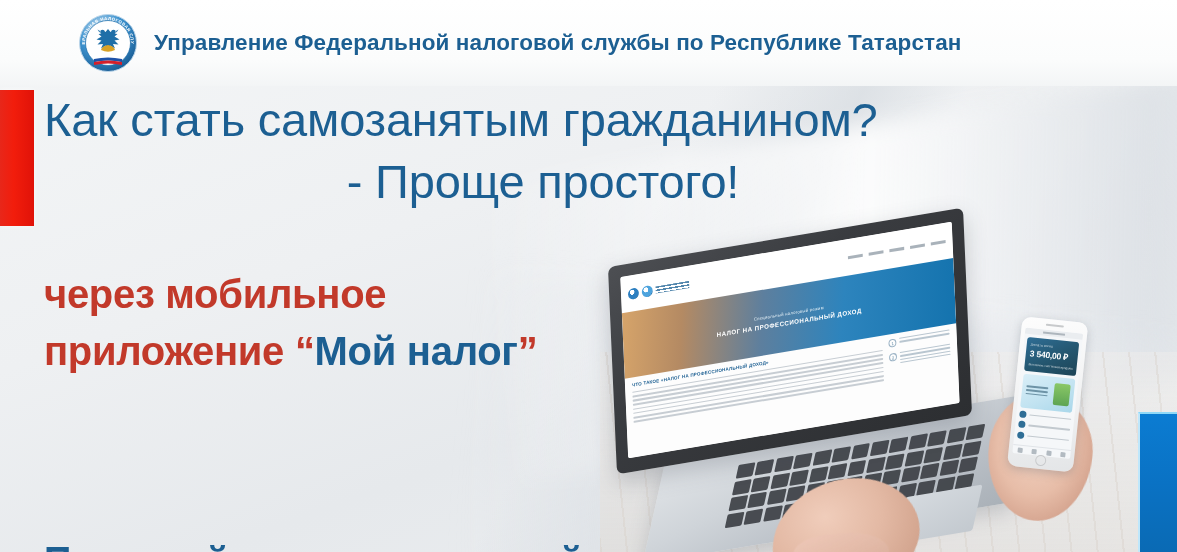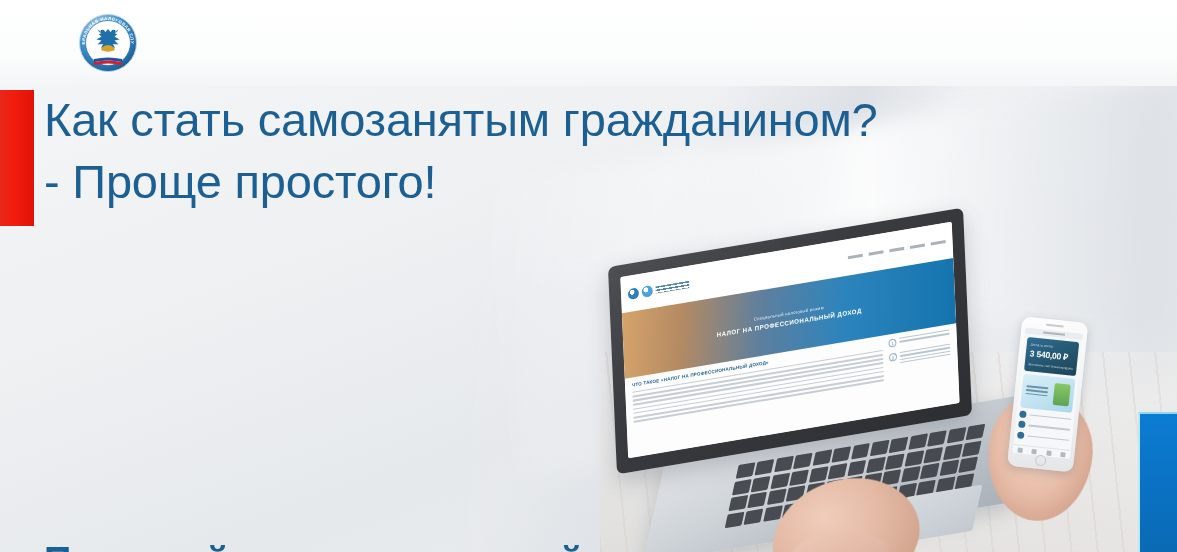--- a/index.html
+++ b/index.html
@@ -58,21 +58,21 @@
     box-shadow:0 0 5px rgba(255,255,255,.6);
   }
 
   
   .headline {
     position:absolute; left:44px; top:96px; width:1010px;
     color:#1c5f92; font-weight:normal; line-height:1.02;
   }
   .headline-1 { font-size:47px; letter-spacing:-.2px; white-space:nowrap; }
   .headline-2 {
-    font-size:47px; letter-spacing:-.2px; text-align:left;
+    font-size:47px; letter-spacing:-.2px; text-align:center;
     margin-top:14px; padding-right:12px; white-space:nowrap;
   }
 
   
   .cta {
     position:absolute; left:44px; top:266px;
     font-size:40px; font-weight:bold; line-height:1.42;
     color:#c2392a; letter-spacing:-.3px; white-space:nowrap;
   }
   .cta .blue { color:#1c5f92; }
@@ -271,30 +271,33 @@
           <circle cx="60" cy="74" r="2.4"></circle>
           <circle cx="67" cy="72" r="2.4"></circle>
       </g>
       <g>
         <path d="M32 88 q28 -6 56 0 l0 6 q-28 -6 -56 0z" fill="#ffffff"></path>
         <path d="M32 94 q28 -6 56 0 l0 6 q-28 -6 -56 0z" fill="#1e52a8"></path>
         <path d="M32 100 q28 -6 56 0 l0 6 q-28 -6 -56 0z" fill="#d3202b"></path>
       </g>
       <circle cx="60" cy="62" r="57" fill="none" stroke="#bcd6ea" stroke-width="2"></circle>
     </svg>
+    <div class="header-title">Управление Федеральной налоговой службы по Республике Татарстан</div>
   </div>
 
   <div class="red-bar"></div>
 
   <div class="headline">
     <div class="headline-1">Как стать самозанятым гражданином?</div>
     <div class="headline-2">- Проще простого!</div>
   </div>
 
   <div class="cta">
+    <div>через мобильное</div>
+    <div><span>приложение </span><span>“</span><span class="blue">Мой налог</span><span>”</span></div>
   </div>
 
   <div class="teaser">Правовой статус и льготный режим налогообложения</div>
 
   <div class="blue-block"></div>
 
   <div class="photo">
 
     <div class="laptop">
       <div class="base"></div>

